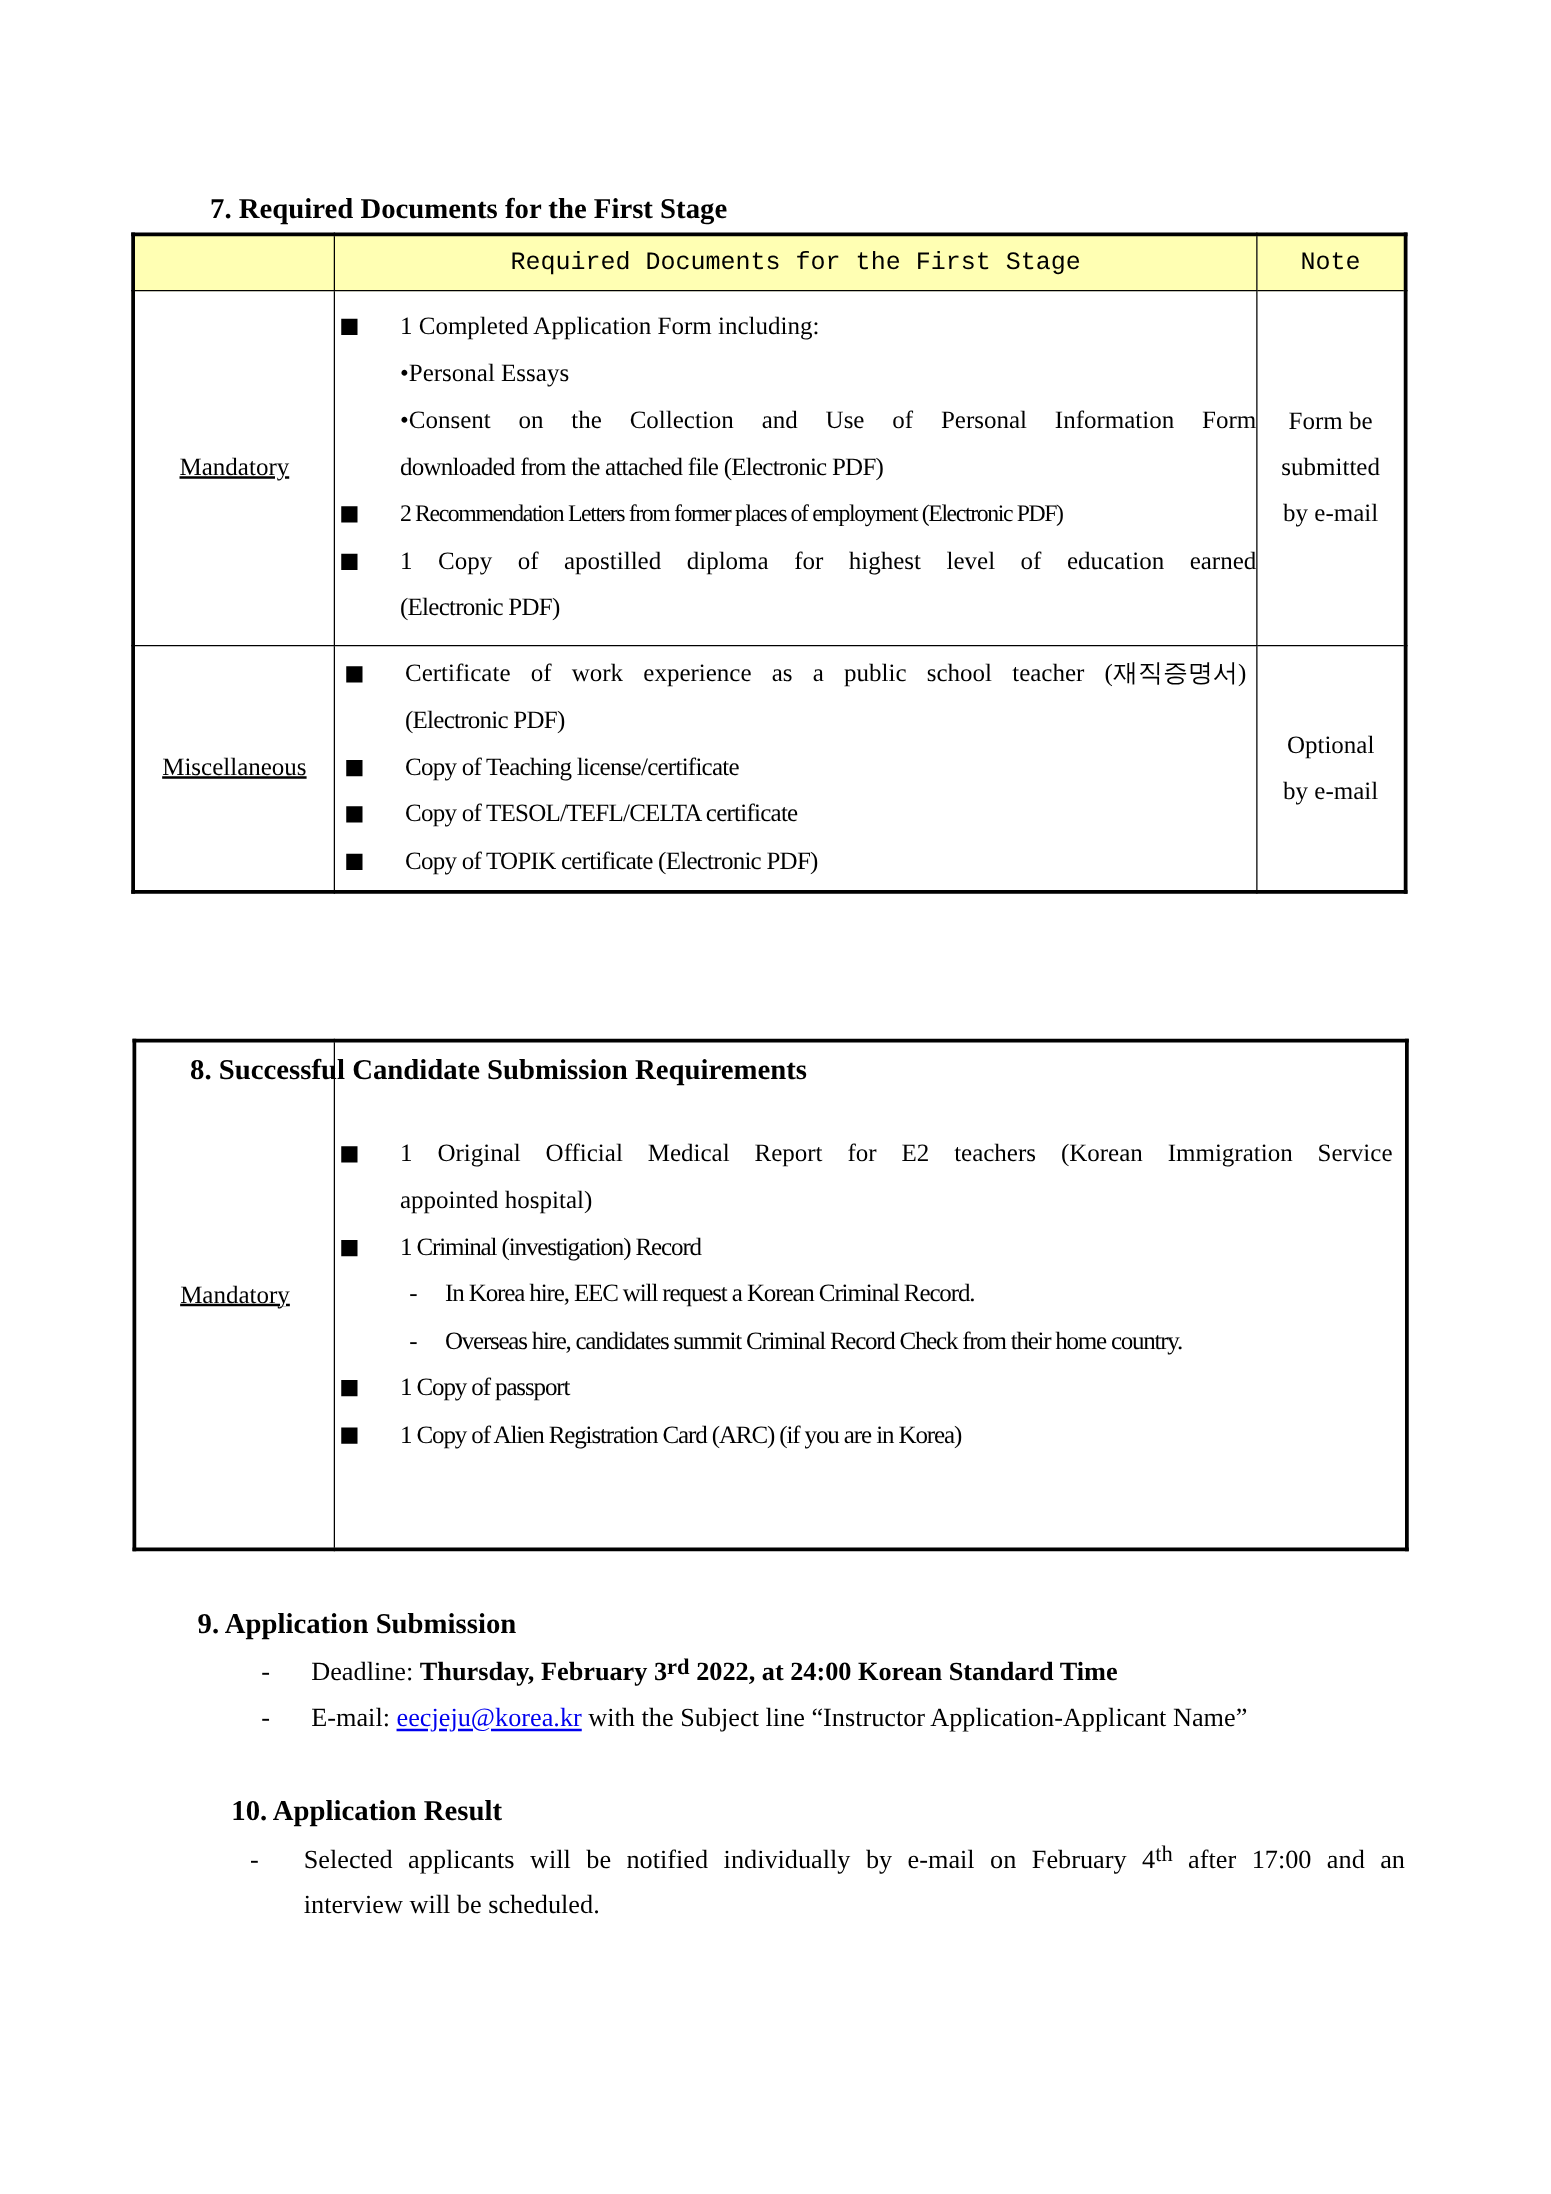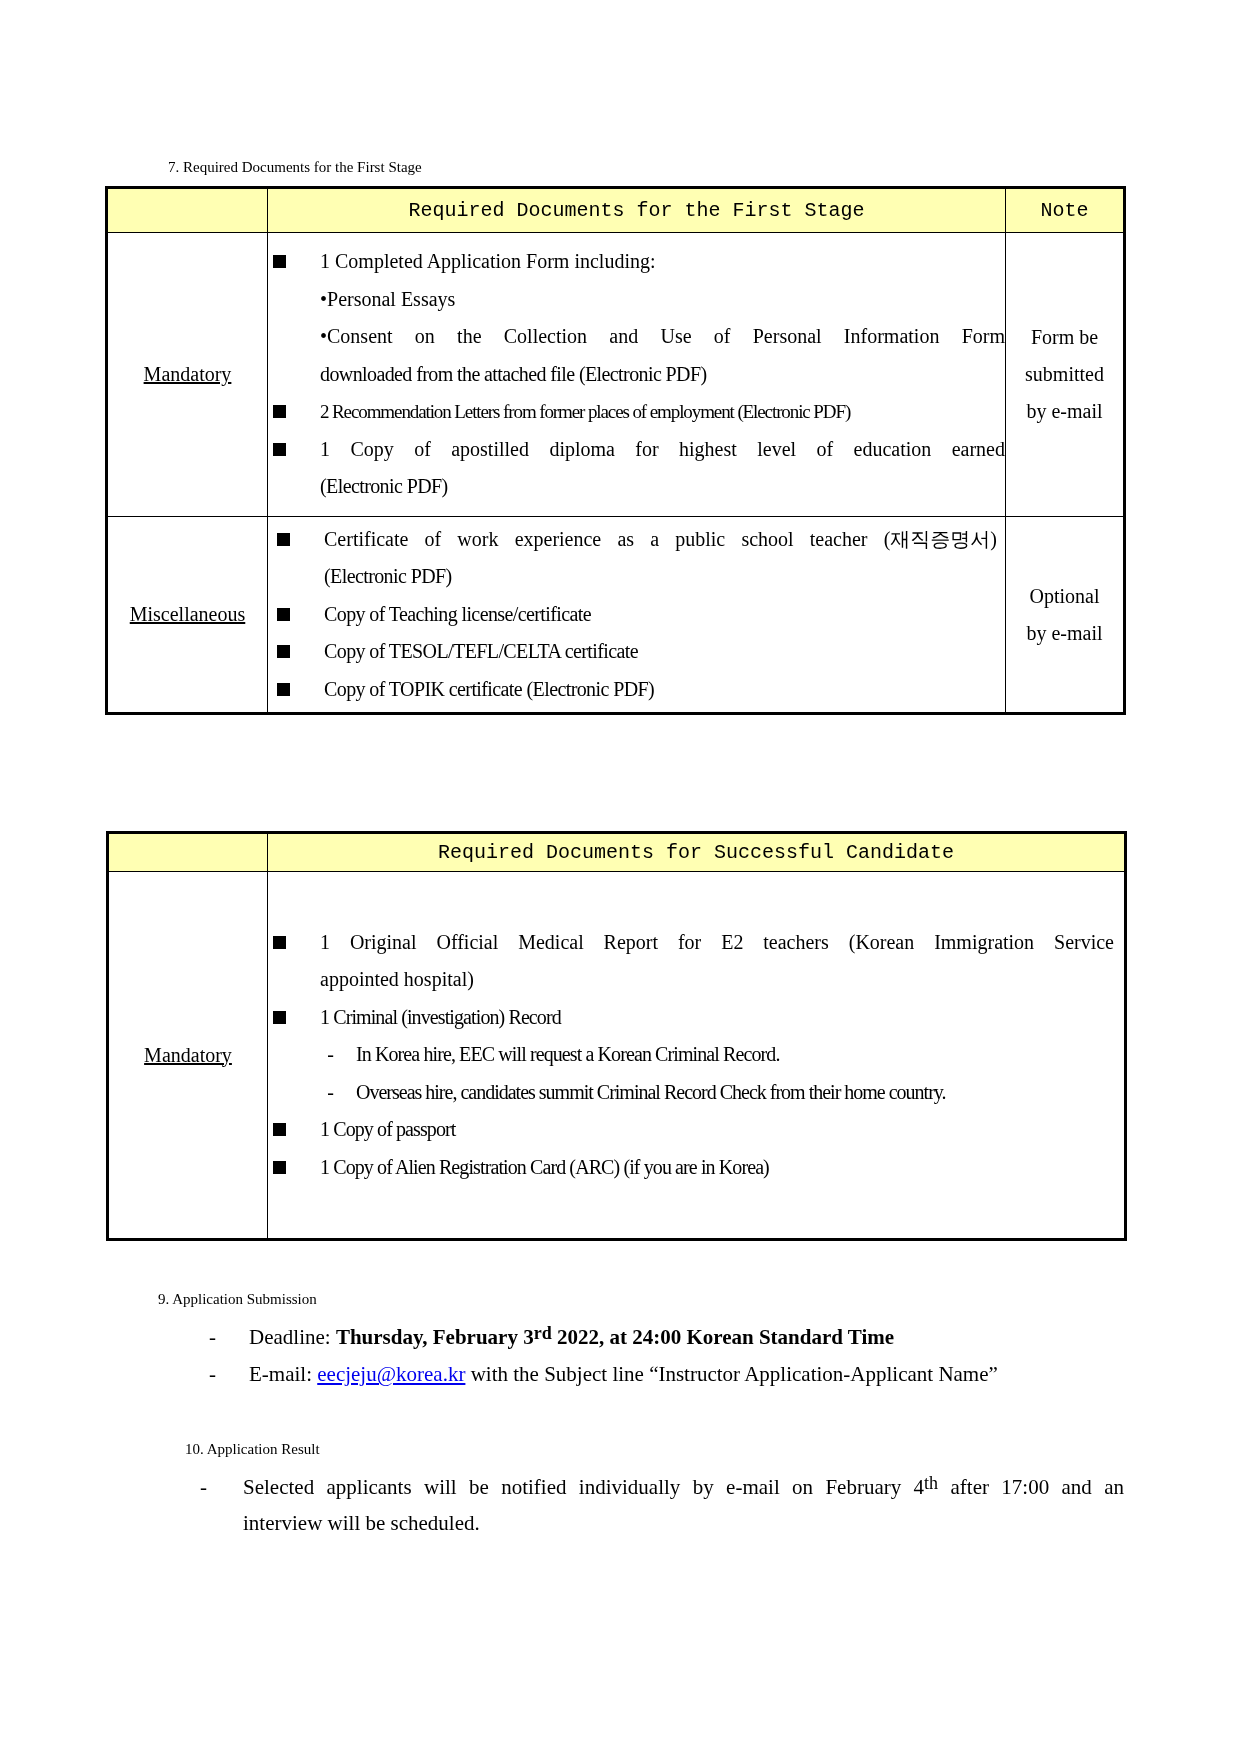--- a/index.html
+++ b/index.html
@@ -1,18 +1,18 @@
 <!DOCTYPE html>
 <html><head>
 <meta charset="utf-8">
 <style>
   html, body { margin:0; padding:0; background:#ffffff; }
   body { width:1241px; height:1755px; position:relative; overflow:hidden;
          font-family:"Liberation Serif", "DejaVu Serif", serif; color:#000; }
-  .sec-title { position:absolute; font-weight:normal; font-size:15px; line-height:24px; white-space:nowrap;text-align:center; }
+  .sec-title { position:absolute; font-weight:bold; font-size:23px; line-height:24px; white-space:nowrap;text-align:center; }
   table.doc { position:absolute; border-collapse:collapse; table-layout:fixed; border:3px solid #000; }
   table.doc td, table.doc th { border:1.5px solid #000; padding:0; font-weight:normal; font-size:20px; }
   table.doc th { background:#FFFFB3; height:43px; text-align:center; vertical-align:middle;font-family:Liberation Mono, monospace; }
   .cat { text-align:center; vertical-align:middle;text-decoration:underline; }
   .note { text-align:center; vertical-align:middle; line-height:37px; }
   .cell-list { padding:0 12px 0 0; vertical-align:middle; }
   .item { display:flex; align-items:flex-start; line-height:37.5px; }
   .bullet { width:52px; flex:0 0 52px; display:flex; justify-content:flex-end; padding-right:34px; box-sizing:border-box; }
   .sq { display:inline-block; width:13px; height:13px; background:#000; margin-top:12px; }
   .item-text { flex:1; text-align:justify; text-align-last:left; }
@@ -114,24 +114,20 @@
   </table>
 
 <div class="sec-title" style="left:152px; top:812px;margin-top:32px;">8. Successful Candidate Submission Requirements</div>
 
 <table class="doc" style="left:106px; top:831px; width:1018px; height:410px;">
   <colgroup>
       <col style="width:160px">
       <col style="width:858px">
     </colgroup>
   <tbody>
-      <tr>
-    <th style="height:37px;"></th>
-    <th style="height:37px;">Required Documents for Successful Candidate</th>
-  </tr>
   <tr>
     <td class="cat">Mandatory</td>
     <td class="cell-list" style="padding-right:10px;">
       <div class="item">
         <span class="bullet">
               <span class="sq"></span>
             </span>
         <span class="item-text justify-full">1 Original Official Medical Report for E2 teachers (Korean Immigration Service</span>
       </div>
       <div class="cont">appointed hospital)</div>

